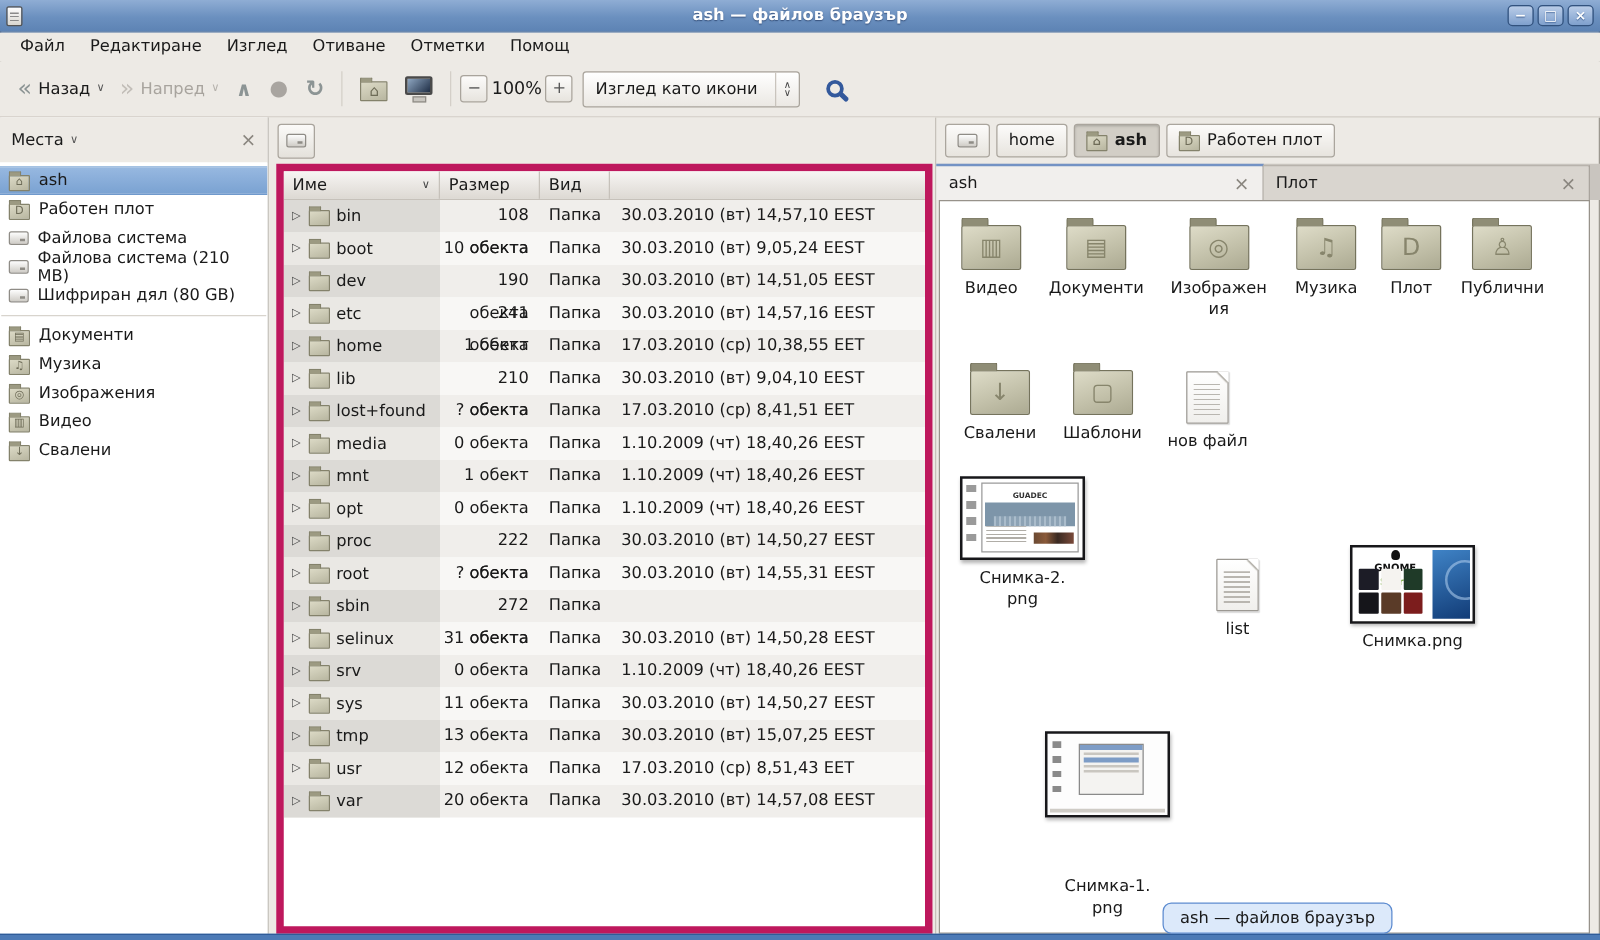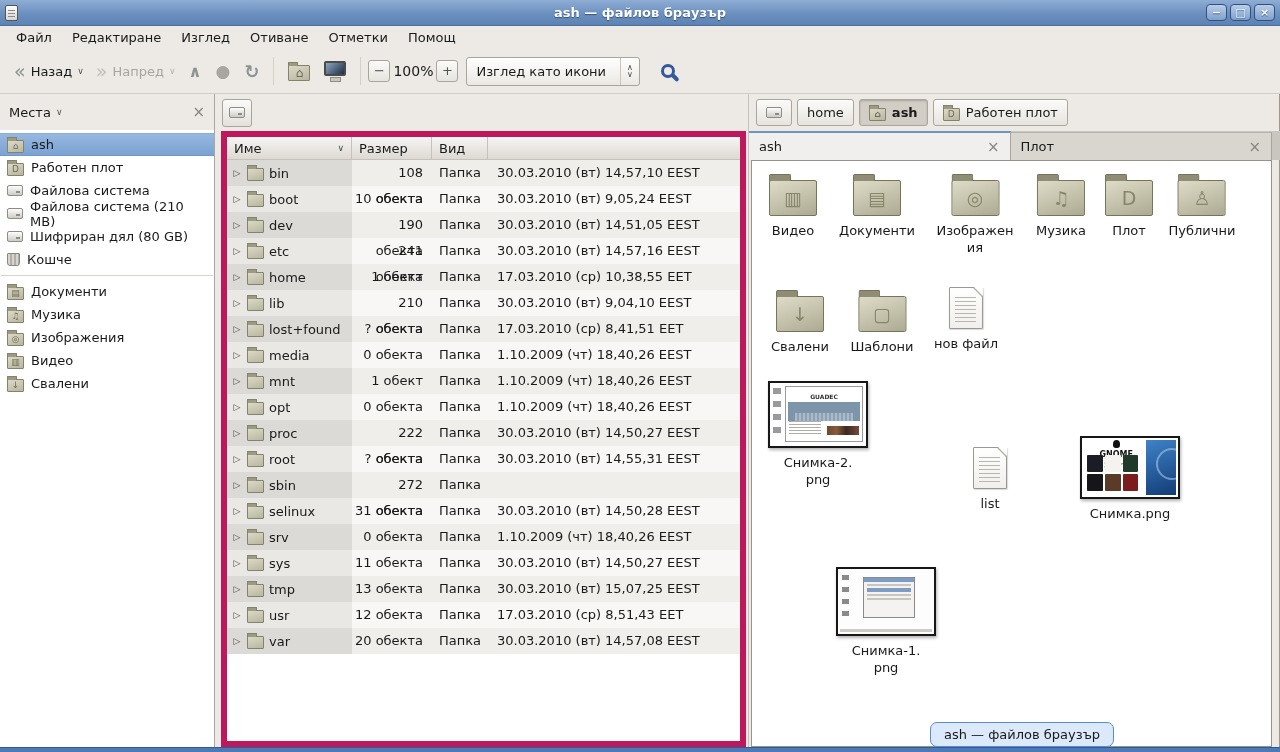--- a/index.html
+++ b/index.html
@@ -234,24 +234,20 @@
             <span>Файлова система</span>
           </div>
           <div class="side-item">
             <span class="mdrive"></span>
             <span>Файлова система (210 MB)</span>
           </div>
           <div class="side-item">
             <span class="mdrive"></span>
             <span>Шифриран дял (80 GB)</span>
           </div>
-          <div class="side-item">
-            <span class="mtrash"></span>
-            <span>Кошче</span>
-          </div>
           <div class="side-sep"></div>
           <div class="side-item">
             <span class="mfolder">
               <span class="em">▤</span>
             </span>
             <span>Документи</span>
           </div>
           <div class="side-item">
             <span class="mfolder">
               <span class="em">♫</span>
@@ -605,21 +601,21 @@
                   <span class="em">↓</span>
                 </span>
                 <div class="icon-label">Свалени</div>
               </div>
               <div class="icon-item" style="left: 130px; top: 128px;">
                 <span class="bfolder">
                   <span class="em">▢</span>
                 </span>
                 <div class="icon-label">Шаблони</div>
               </div>
-              <div class="icon-item" style="left: 214px; top: 126px;">
+              <div class="icon-item" style="left: 214px; top: 136px;">
                 <div class="pfile"></div>
                 <div class="icon-label">нов файл</div>
               </div>
               <div class="icon-item" style="left: 66px; top: 220px;">
                 <div class="thumb " style="width: 100px; height: 67px;">
                   <div class="tg-deskicons"></div>
                   <div class="tg-win">
                     <div class="tg-head">GUADEC</div>
                     <div class="tg-ban"></div>
                     <div class="tg-lines"></div>
@@ -649,21 +645,21 @@
                       <div style="background: rgb(31, 58, 40);"></div>
                       <div style="background: rgb(21, 21, 26);"></div>
                       <div style="background: rgb(90, 59, 40);"></div>
                       <div style="background: rgb(124, 29, 29);"></div>
                     </div>
                   </div>
                   <div class="ts-right"></div>
                 </div>
                 <div class="icon-label">Снимка.png</div>
               </div>
-              <div class="icon-item" style="left: 134px; top: 406px;">
+              <div class="icon-item" style="left: 134px; top: 424px; gap: 41px;">
                 <div class="thumb t1" style="width: 100px; height: 69px;">
                   <div class="t1-icons"></div>
                   <div class="t1-dlg">
                     <div class="t1-tb"></div>
                     <div class="t1-line"></div>
                     <div class="t1-hl"></div>
                     <div class="t1-line"></div>
                     <div class="t1-line"></div>
                   </div>
                   <div class="t1-bar"></div>

